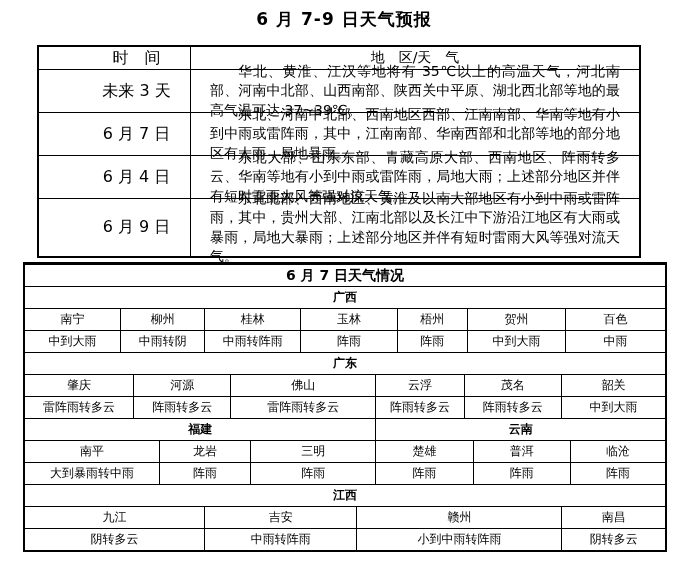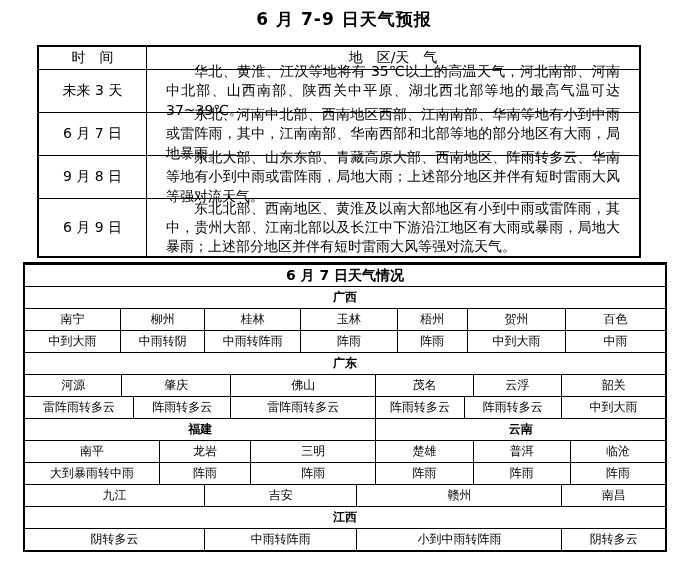--- a/index.html
+++ b/index.html
@@ -6,21 +6,21 @@
   .page{position:relative;width:688px;height:564px;background:#fff;
         font-family:"DejaVu Sans",sans-serif;color:#000;overflow:hidden;}
   .main-title{position:absolute;left:0;top:8px;width:688px;text-align:center;
         font-size:17px;font-weight:bold;letter-spacing:1px;}
   
   .t1{position:absolute;left:37px;top:45px;width:600px;border:2px solid #000;}
   .t1 .row{display:flex;box-sizing:border-box;border-top:1px solid #000;}
   .t1 .row:first-child{border-top:none;}
   .t1 .label{width:108px;flex:0 0 108px;border-right:1px solid #000;
         display:flex;align-items:center;justify-content:center;
-        font-size:14px;text-align:center;box-sizing:border-box;}
+        font-size:16px;text-align:center;box-sizing:border-box;margin-left:44px;}
   .t1 .text{flex:1;display:flex;align-items:center;box-sizing:border-box;padding:0 4px;}
   .t1 .text p{margin:15px;font-size:14px;line-height:1.38;text-indent:2em;text-align:justify;}
   .t1 .hdr{justify-content:center;font-size:14px;}
   .h22{height:22px;} .h43{height:43px;} .h58{height:58px;}
   
   .t2{position:absolute;left:23px;top:262px;width:640px;
       border:2px solid #000;border-top:3px solid #000;}
   .t2 .row{display:flex;height:22px;box-sizing:border-box;border-top:1px solid #000;}
   .t2 .row:first-child{border-top:none;height:21px;}
   .t2 .c{display:flex;align-items:center;justify-content:center;
@@ -49,21 +49,21 @@
           <p>华北、黄淮、江汉等地将有 35℃以上的高温天气，河北南部、河南中北部、山西南部、陕西关中平原、湖北西北部等地的最高气温可达 37~39℃。</p>
         </div>
     </div>
     <div class="row h43">
       <div class="label">6 月 7 日</div>
       <div class="text">
           <p>东北、河南中北部、西南地区西部、江南南部、华南等地有小到中雨或雷阵雨，其中，江南南部、华南西部和北部等地的部分地区有大雨，局地暴雨。</p>
         </div>
     </div>
     <div class="row h43">
-      <div class="label">9 月 8 日</div>
+      <div class="label">6 月 4 日</div>
       <div class="text">
           <p>东北大部、山东东部、青藏高原大部、西南地区、阵雨转多云、华南等地有小到中雨或雷阵雨，局地大雨；上述部分地区并伴有短时雷雨大风等强对流天气。</p>
         </div>
     </div>
     <div class="row h58">
       <div class="label">6 月 9 日</div>
       <div class="text">
           <p>东北北部、西南地区、黄淮及以南大部地区有小到中雨或雷阵雨，其中，贵州大部、江南北部以及长江中下游沿江地区有大雨或暴雨，局地大暴雨；上述部分地区并伴有短时雷雨大风等强对流天气。</p>
         </div>
     </div>
@@ -93,25 +93,25 @@
       <div class="c" style="flex:96">阵雨</div>
       <div class="c" style="flex:70">阵雨</div>
       <div class="c" style="flex:98">中到大雨</div>
       <div class="c" style="flex:100">中雨</div>
     </div>
 
     <div class="row">
       <div class="c full bold">广东</div>
     </div>
     <div class="row">
+      <div class="c" style="flex:109">肇庆</div>
       <div class="c" style="flex:97">河源</div>
-      <div class="c" style="flex:109">肇庆</div>
       <div class="c" style="flex:145">佛山</div>
+      <div class="c" style="flex:88">云浮</div>
       <div class="c" style="flex:97">茂名</div>
-      <div class="c" style="flex:88">云浮</div>
       <div class="c" style="flex:104">韶关</div>
     </div>
     <div class="row">
       <div class="c" style="flex:109">雷阵雨转多云</div>
       <div class="c" style="flex:97">阵雨转多云</div>
       <div class="c" style="flex:145">雷阵雨转多云</div>
       <div class="c" style="flex:88">阵雨转多云</div>
       <div class="c" style="flex:97">阵雨转多云</div>
       <div class="c" style="flex:104">中到大雨</div>
     </div>
@@ -131,27 +131,27 @@
     <div class="row">
       <div class="c" style="flex:135">大到暴雨转中雨</div>
       <div class="c" style="flex:91">阵雨</div>
       <div class="c" style="flex:125">阵雨</div>
       <div class="c" style="flex:97">阵雨</div>
       <div class="c" style="flex:97">阵雨</div>
       <div class="c" style="flex:95">阵雨</div>
     </div>
 
     <div class="row">
+      <div class="c full bold">江西</div>
+    </div>
+    <div class="row">
       <div class="c" style="flex:180">九江</div>
       <div class="c" style="flex:152">吉安</div>
       <div class="c" style="flex:205">赣州</div>
       <div class="c" style="flex:103">南昌</div>
-    </div>
-    <div class="row">
-      <div class="c full bold">江西</div>
     </div>
     <div class="row">
       <div class="c" style="flex:180">阴转多云</div>
       <div class="c" style="flex:152">中雨转阵雨</div>
       <div class="c" style="flex:205">小到中雨转阵雨</div>
       <div class="c" style="flex:103">阴转多云</div>
     </div>
   </div>
 
 </div>

